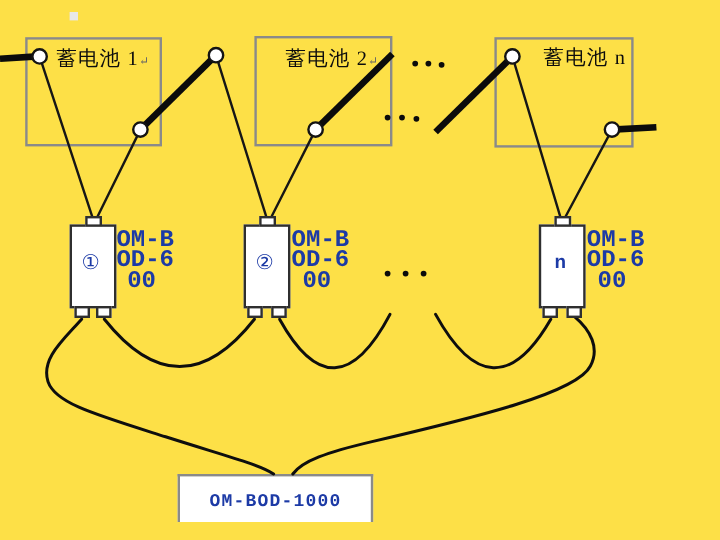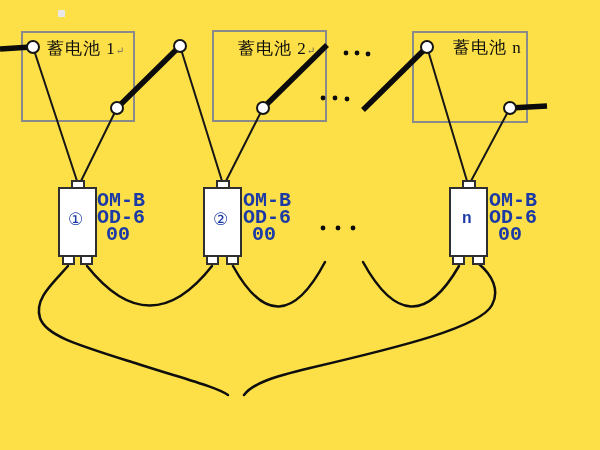--- a/index.html
+++ b/index.html
@@ -86,20 +86,23 @@
     <div>OM-B</div>
     <div>OD-6</div>
     <div class="ln3">00</div>
   </div>
   <div class="model mn">
     <div>OM-B</div>
     <div>OD-6</div>
     <div class="ln3">00</div>
   </div>
 
+  <div class="host">
+    <div class="host-label">OM-BOD-1000</div>
+  </div>
 
   <svg class="wiring" width="600" height="450" viewBox="0 0 600 450">
 
     <g stroke="#0b0b0b" stroke-width="5.5" stroke-linecap="butt">
       <path d="M0 49 L31 47"></path>
       <path d="M117 108 L180 46"></path>
       <path d="M263 108 L327 45"></path>
       <path d="M363 110 L427 47"></path>
       <path d="M510 108 L547 106"></path>
     </g>

